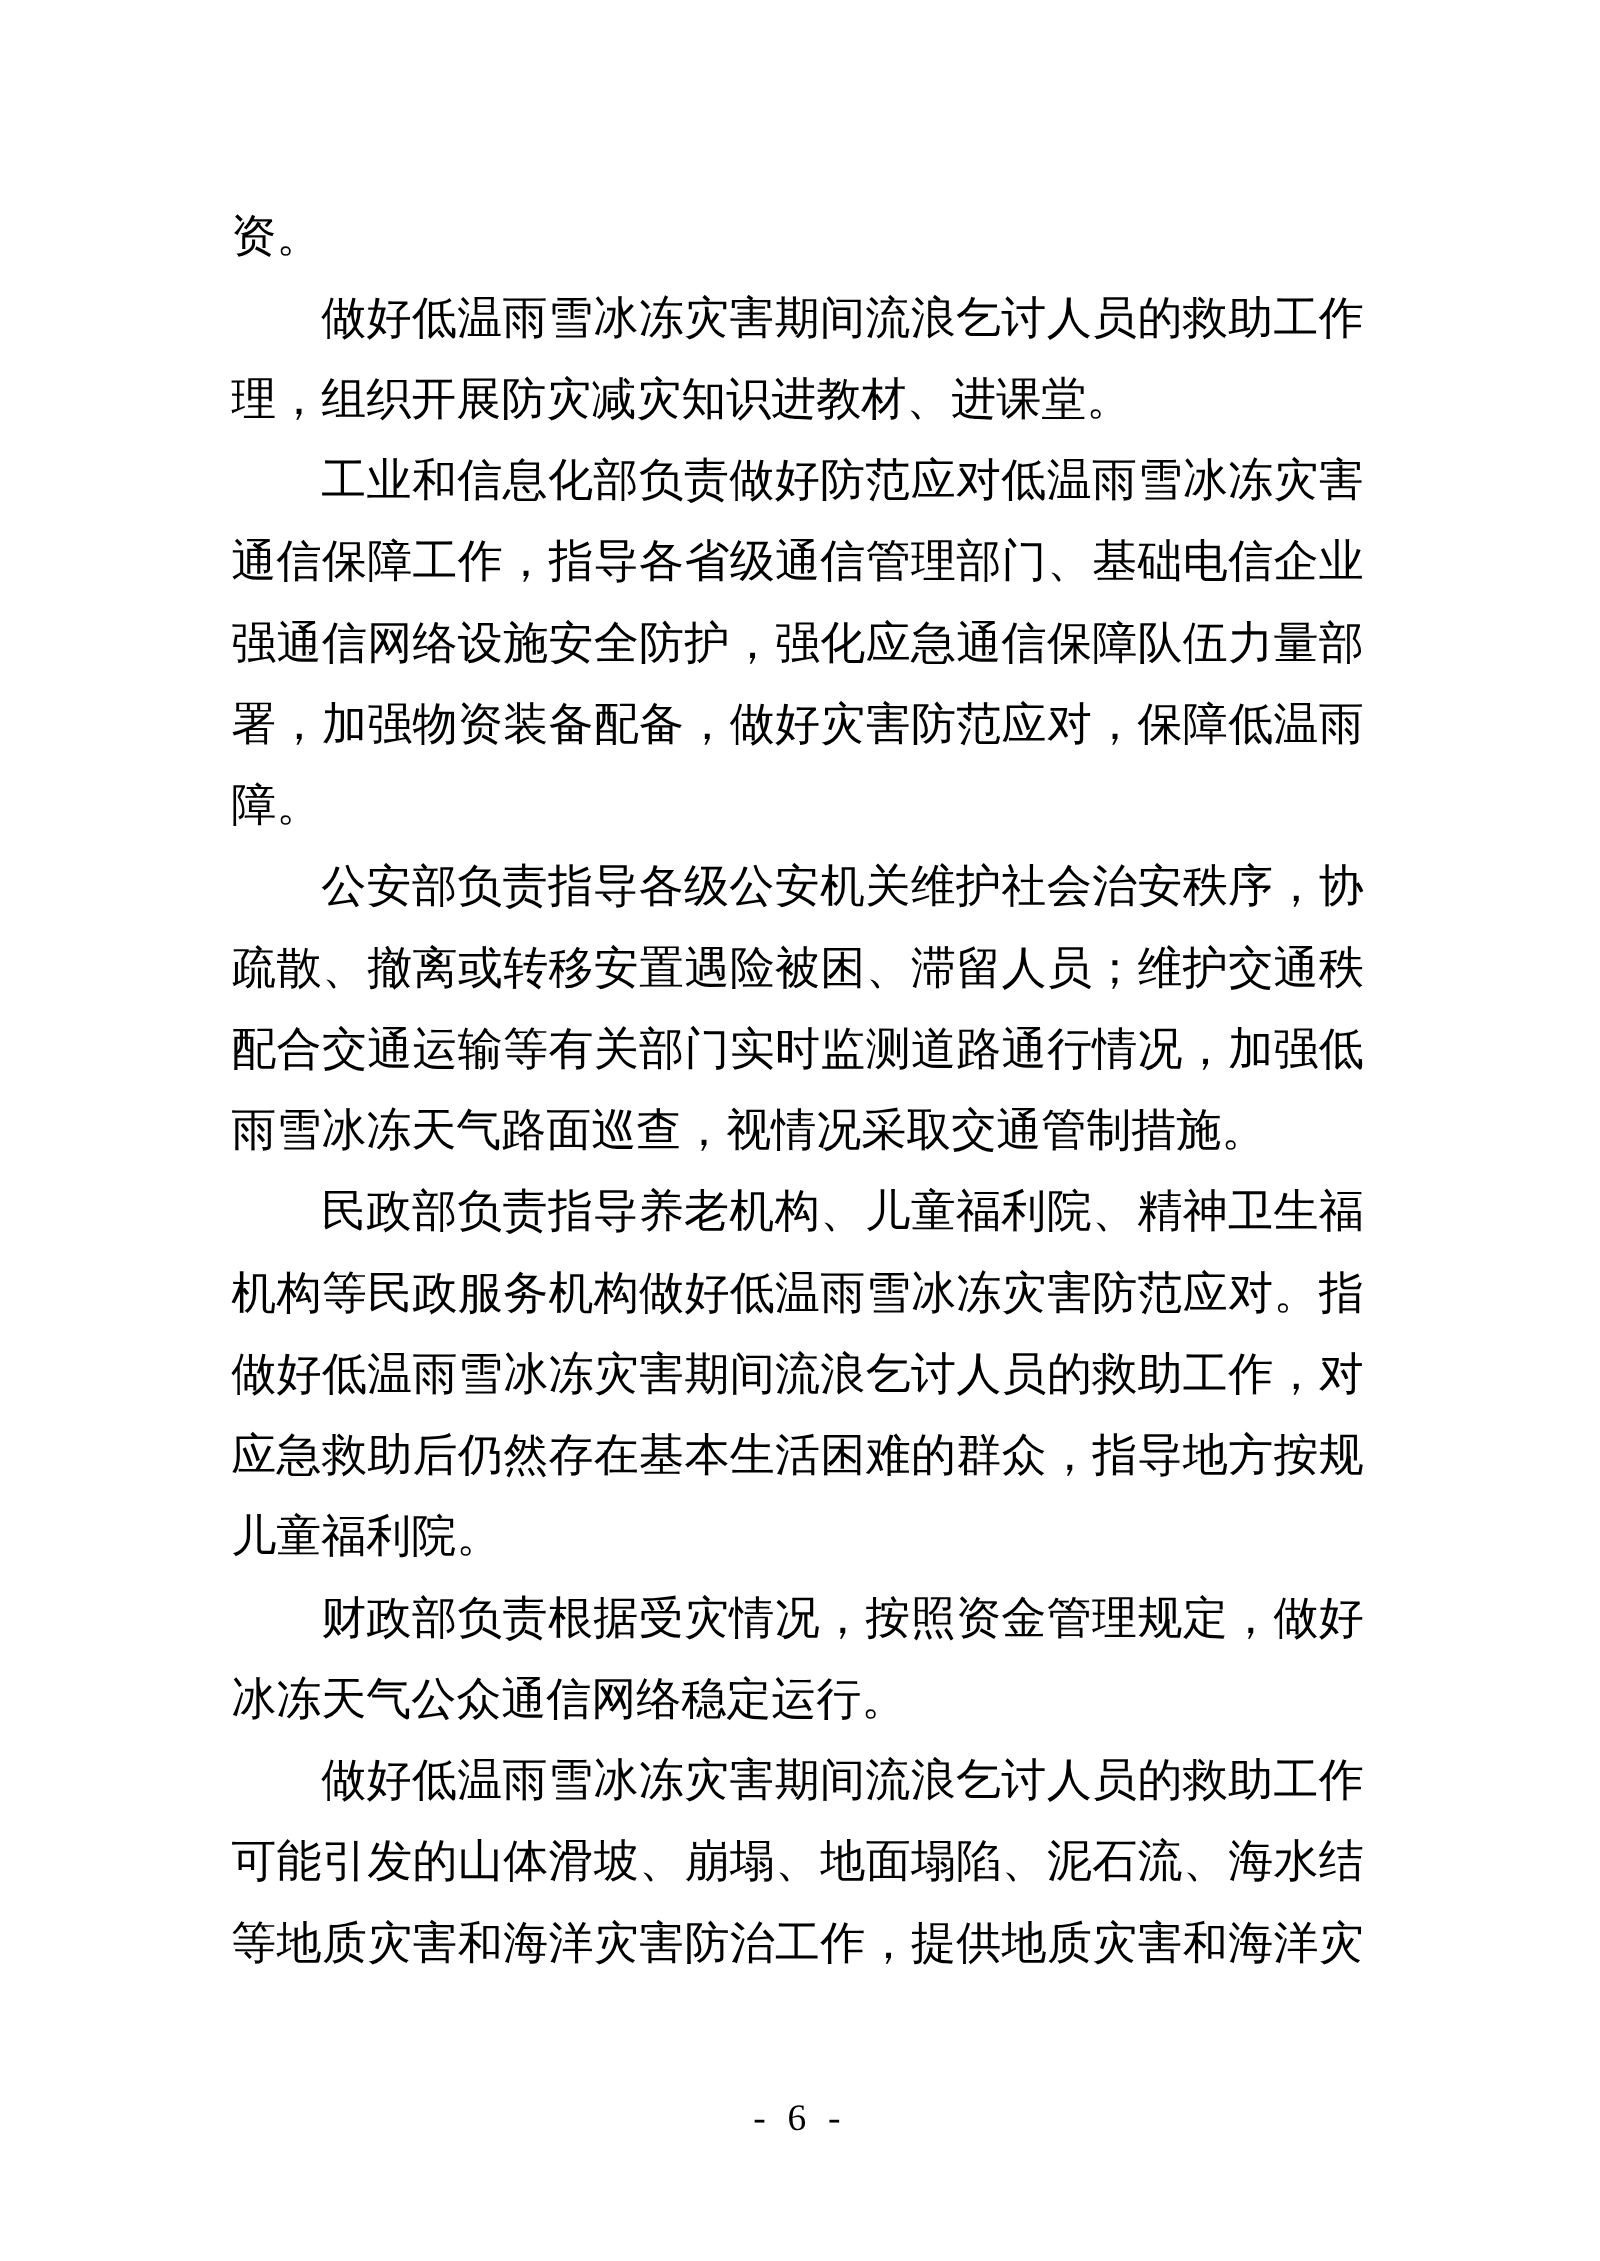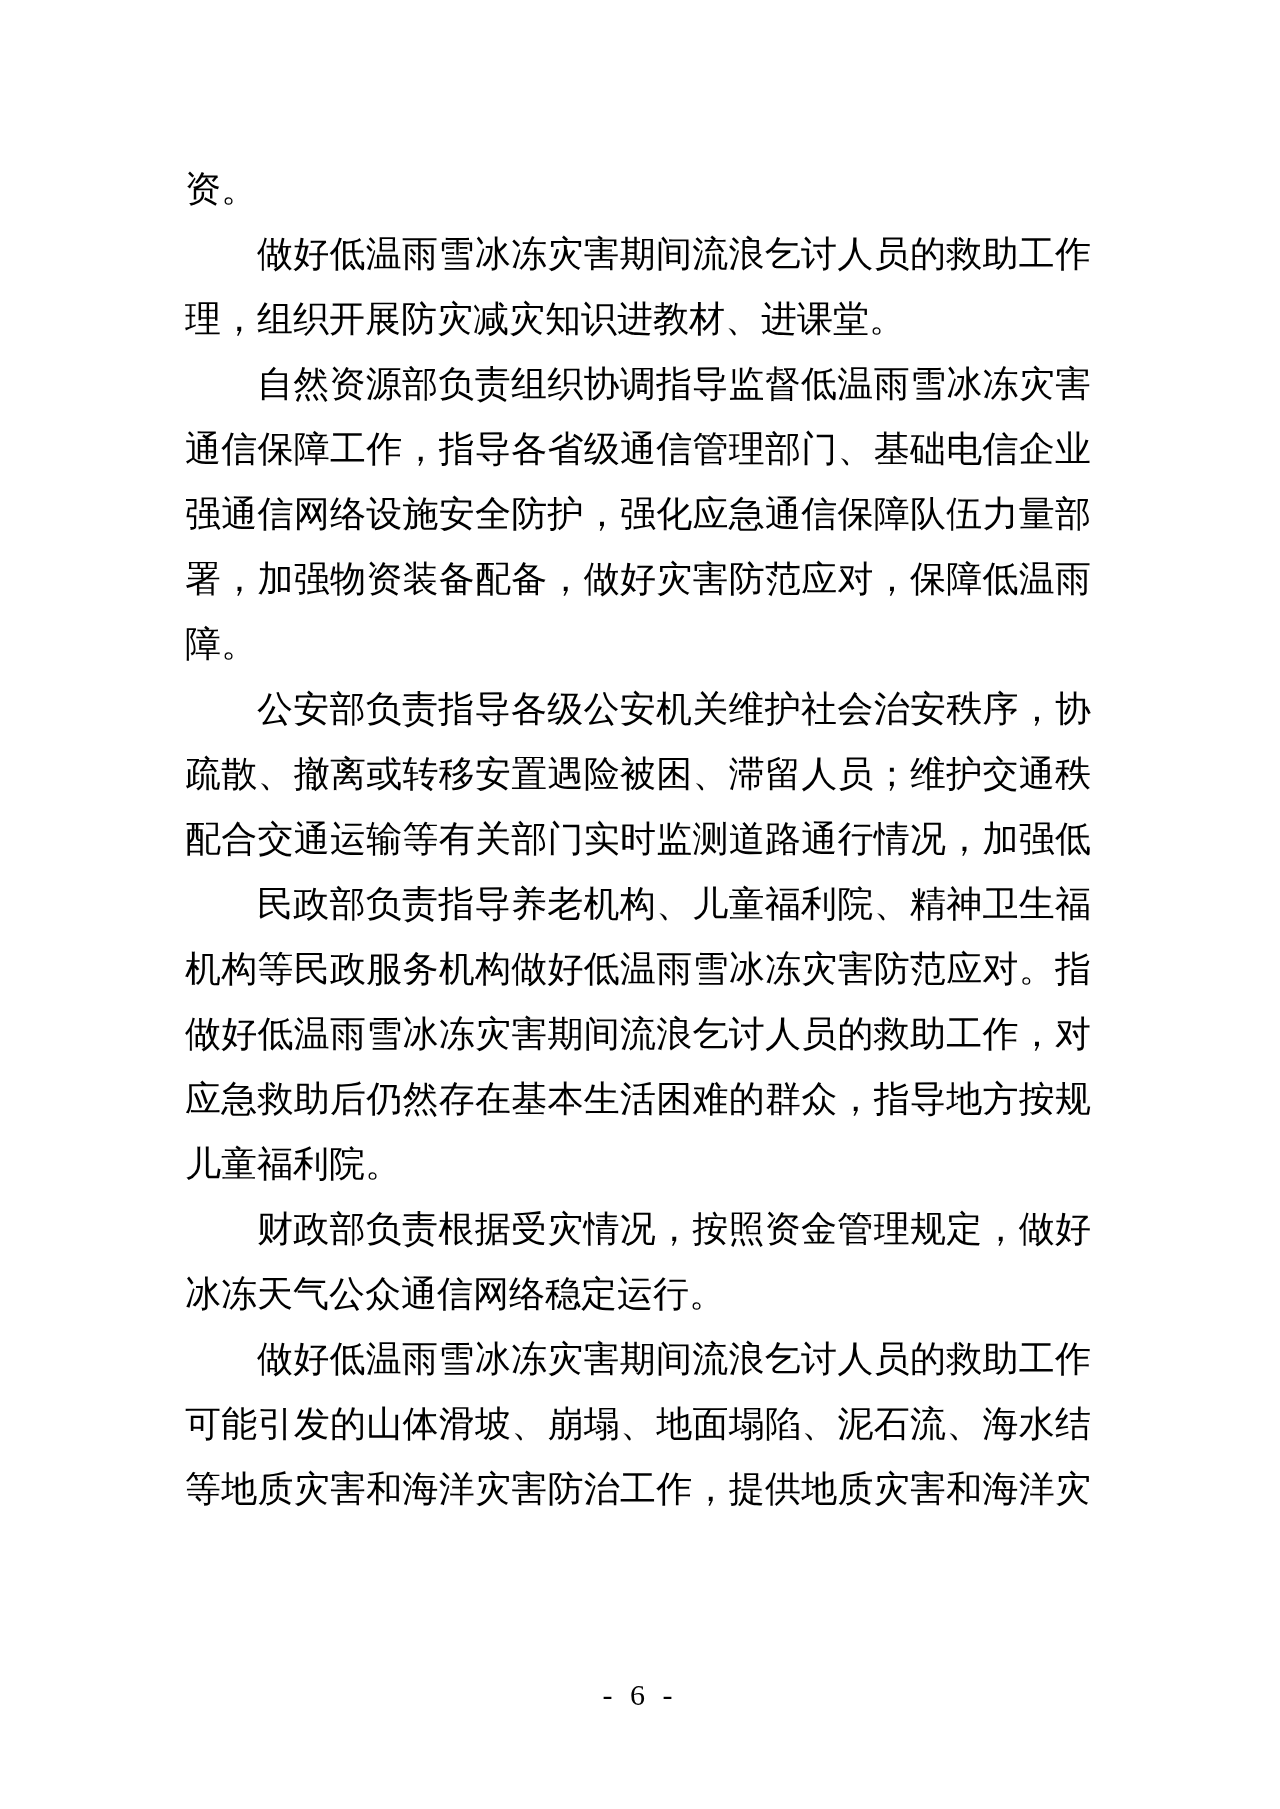--- a/index.html
+++ b/index.html
@@ -59,30 +59,31 @@
 <div class="page">
   <div class="text-block">
       <div class="paragraph">
         <div class="line para-end">资。</div>
       </div>
       <div class="paragraph">
         <div class="line indent">做好低温雨雪冰冻灾害期间流浪乞讨人员的救助工作</div>
         <div class="line para-end">理，组织开展防灾减灾知识进教材、进课堂。</div>
       </div>
       <div class="paragraph">
-        <div class="line indent">自然资源部负责组织协调指导监督低温雨雪冰冻灾害</div>
+        <div class="line indent">工业和信息化部负责做好防范应对低温雨雪冰冻灾害</div>
         <div class="line">通信保障工作，指导各省级通信管理部门、基础电信企业加</div>
         <div class="line">强通信网络设施安全防护，强化应急通信保障队伍力量部</div>
         <div class="line">署，加强物资装备配备，做好灾害防范应对，保障低温雨雪</div>
         <div class="line para-end">障。</div>
       </div>
       <div class="paragraph">
         <div class="line indent">公安部负责指导各级公安机关维护社会治安秩序，协助</div>
         <div class="line">疏散、撤离或转移安置遇险被困、滞留人员；维护交通秩序，</div>
         <div class="line">配合交通运输等有关部门实时监测道路通行情况，加强低温</div>
+        <div class="line para-end">雨雪冰冻天气路面巡查，视情况采取交通管制措施。</div>
       </div>
       <div class="paragraph">
         <div class="line indent">民政部负责指导养老机构、儿童福利院、精神卫生福利</div>
         <div class="line">机构等民政服务机构做好低温雨雪冰冻灾害防范应对。指导</div>
         <div class="line">做好低温雨雪冰冻灾害期间流浪乞讨人员的救助工作，对经</div>
         <div class="line">应急救助后仍然存在基本生活困难的群众，指导地方按规定</div>
         <div class="line para-end">儿童福利院。</div>
       </div>
       <div class="paragraph">
         <div class="line indent">财政部负责根据受灾情况，按照资金管理规定，做好救</div>

